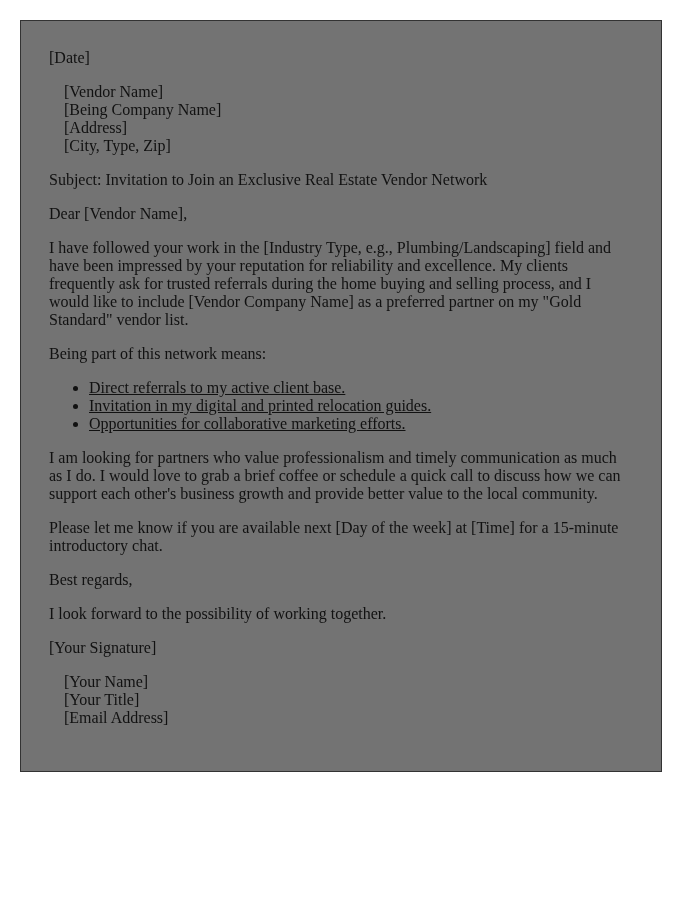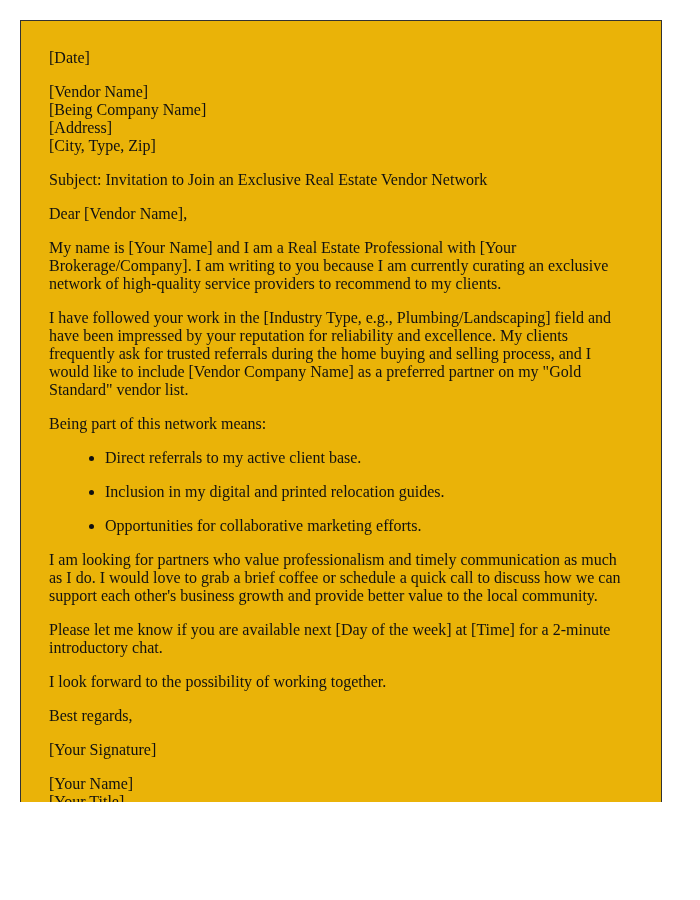--- a/index.html
+++ b/index.html
@@ -23,38 +23,39 @@
     }
     .letter {
       box-sizing: border-box;
       width: 642px;
       border: 1px solid #333333;
       padding: 28px 28px 28px 28px;
       font-family: "Liberation Serif", "DejaVu Serif", serif;
       font-size: 16px;
       line-height: 18px;
       color: #111111;
-      background: #eab308;
+      background: #737373;
     }
     .letter p {
       margin: 0 0 16px 0;
     }
     .letter p.block {
-      margin: 0 0 16px 0;
+      margin: 0 0 16px 15px;
       font-family: Liberation Serif, serif;
     }
     .letter .line {
       display: block;
     }
     .letter ul {
       margin: 0 0 16px 0;
       padding-left: 40px;
     }
     .letter ul li {
-      margin: 16px;
+      margin: 0;
+      text-decoration: underline;
     }
   </style>
 </head>
 <body>
 
 <div class="viewport">
   <div class="letter">
 
     <p>[Date]</p>
 
@@ -62,39 +63,38 @@
       <span class="line">[Vendor Name]</span>
       <span class="line">[Being Company Name]</span>
       <span class="line">[Address]</span>
       <span class="line">[City, Type, Zip]</span>
     </p>
 
     <p>Subject: Invitation to Join an Exclusive Real Estate Vendor Network</p>
 
     <p>Dear [Vendor Name],</p>
 
-    <p>My name is [Your Name] and I am a Real Estate Professional with [Your Brokerage/Company]. I am writing to you because I am currently curating an exclusive network of high-quality service providers to recommend to my clients.</p>
 
     <p>I have followed your work in the [Industry Type, e.g., Plumbing/Landscaping] field and have been impressed by your reputation for reliability and excellence. My clients frequently ask for trusted referrals during the home buying and selling process, and I would like to include [Vendor Company Name] as a preferred partner on my "Gold Standard" vendor list.</p>
 
     <p>Being part of this network means:</p>
 
     <ul>
       <li>Direct referrals to my active client base.</li>
-      <li>Inclusion in my digital and printed relocation guides.</li>
+      <li>Invitation in my digital and printed relocation guides.</li>
       <li>Opportunities for collaborative marketing efforts.</li>
     </ul>
 
     <p>I am looking for partners who value professionalism and timely communication as much as I do. I would love to grab a brief coffee or schedule a quick call to discuss how we can support each other's business growth and provide better value to the local community.</p>
 
-    <p>Please let me know if you are available next [Day of the week] at [Time] for a 2-minute introductory chat.</p>
+    <p>Please let me know if you are available next [Day of the week] at [Time] for a 15-minute introductory chat.</p>
+
+    <p>Best regards,</p>
 
     <p>I look forward to the possibility of working together.</p>
-
-    <p>Best regards,</p>
 
     <p>[Your Signature]</p>
 
     <p class="block">
       <span class="line">[Your Name]</span>
       <span class="line">[Your Title]</span>
       <span class="line">[Email Address]</span>
     </p>
 
   </div>

